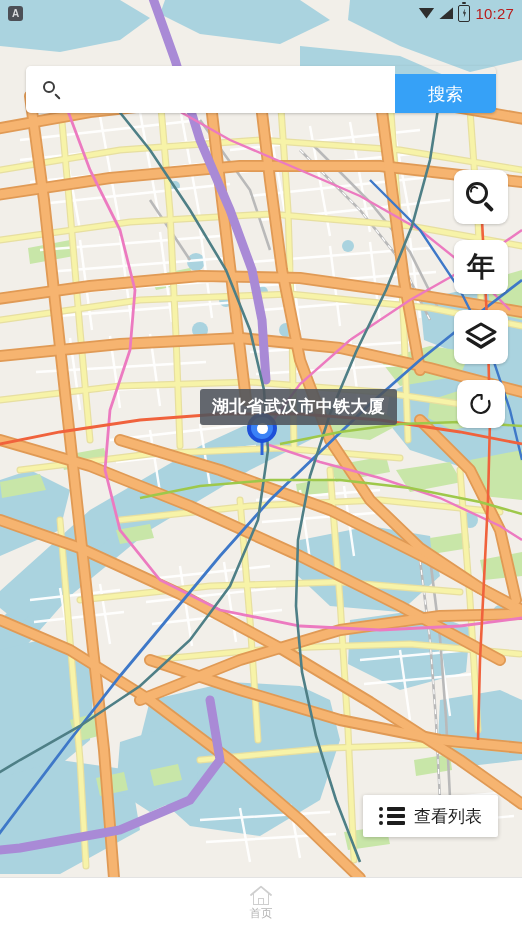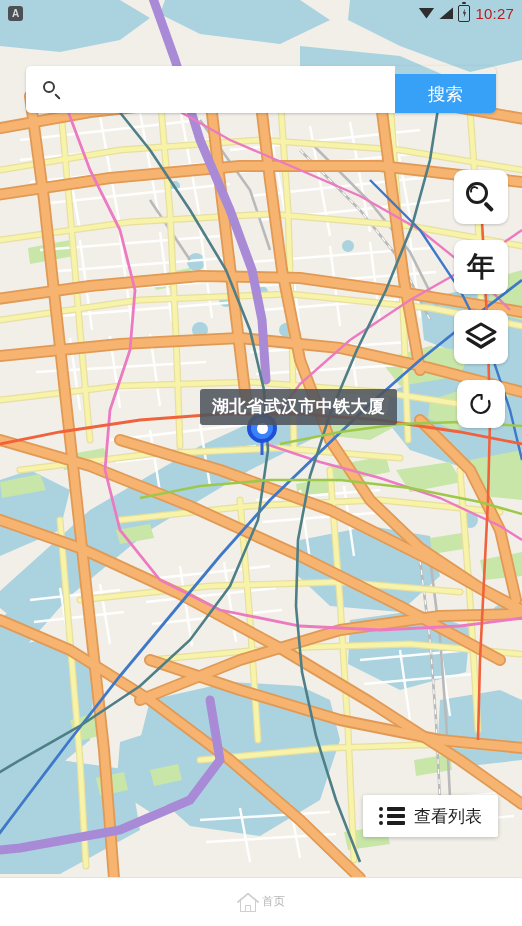--- a/index.html
+++ b/index.html
@@ -106,21 +106,21 @@
   .list-icon span{display:flex;align-items:center;gap:4px;}
   .list-icon span i{display:block;width:4px;height:4px;border-radius:50%;background:#1d1d1d;}
   .list-icon span b{display:block;height:3.4px;width:18px;background:#1d1d1d;border-radius:1px;}
   .listbtn .lbl{font-size:17px;color:#1d1d1d;}
 
   
   .tabbar{
     position:absolute;left:0;bottom:0;width:522px;height:48px;background:#fff;
     border-top:1px solid #e3e3e3;display:flex;z-index:50;
   }
-  .tab{flex:1;display:flex;align-items:center;justify-content:center;
+  .tab{flex:1;display:flex;flex-direction:column;align-items:center;justify-content:center;
     gap:3px;cursor:pointer;}
   .tab .lbl{font-size:11.5px;color:#b6b6b6;line-height:1;}
   .tab.active .lbl{color:#3f8ef7;}
 
   .home-icon{width:22px;height:20px;position:relative;}
   .home-icon .roof{position:absolute;left:0;top:0;width:22px;height:11px;}
   .home-icon .body{position:absolute;left:3px;top:8px;width:16px;height:12px;
     border:1.8px solid #cfcfcf;border-top:none;box-sizing:border-box;}
   .home-icon .door{position:absolute;left:8.2px;bottom:0;width:5.6px;height:7px;
     border:1.8px solid #cfcfcf;border-bottom:none;box-sizing:border-box;}

